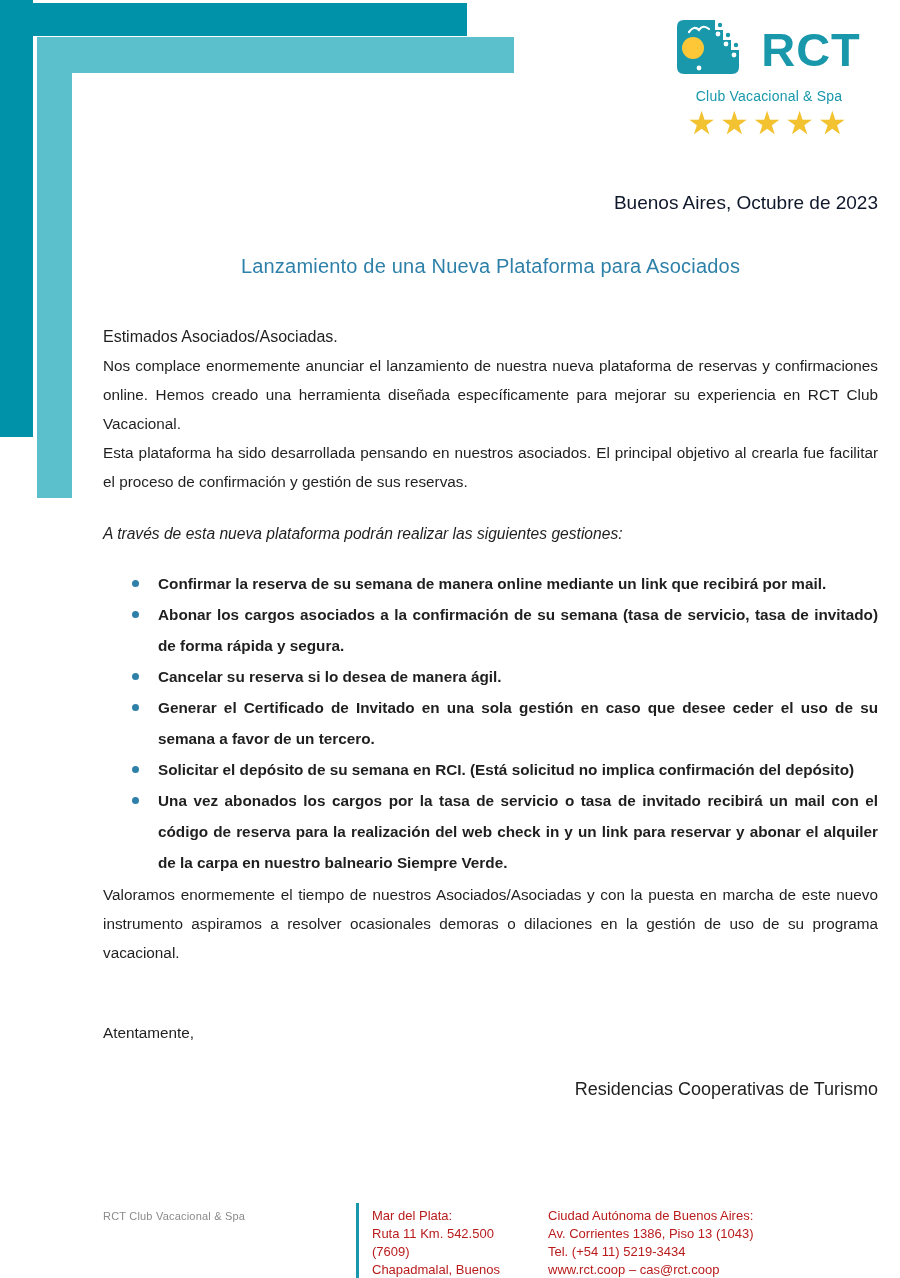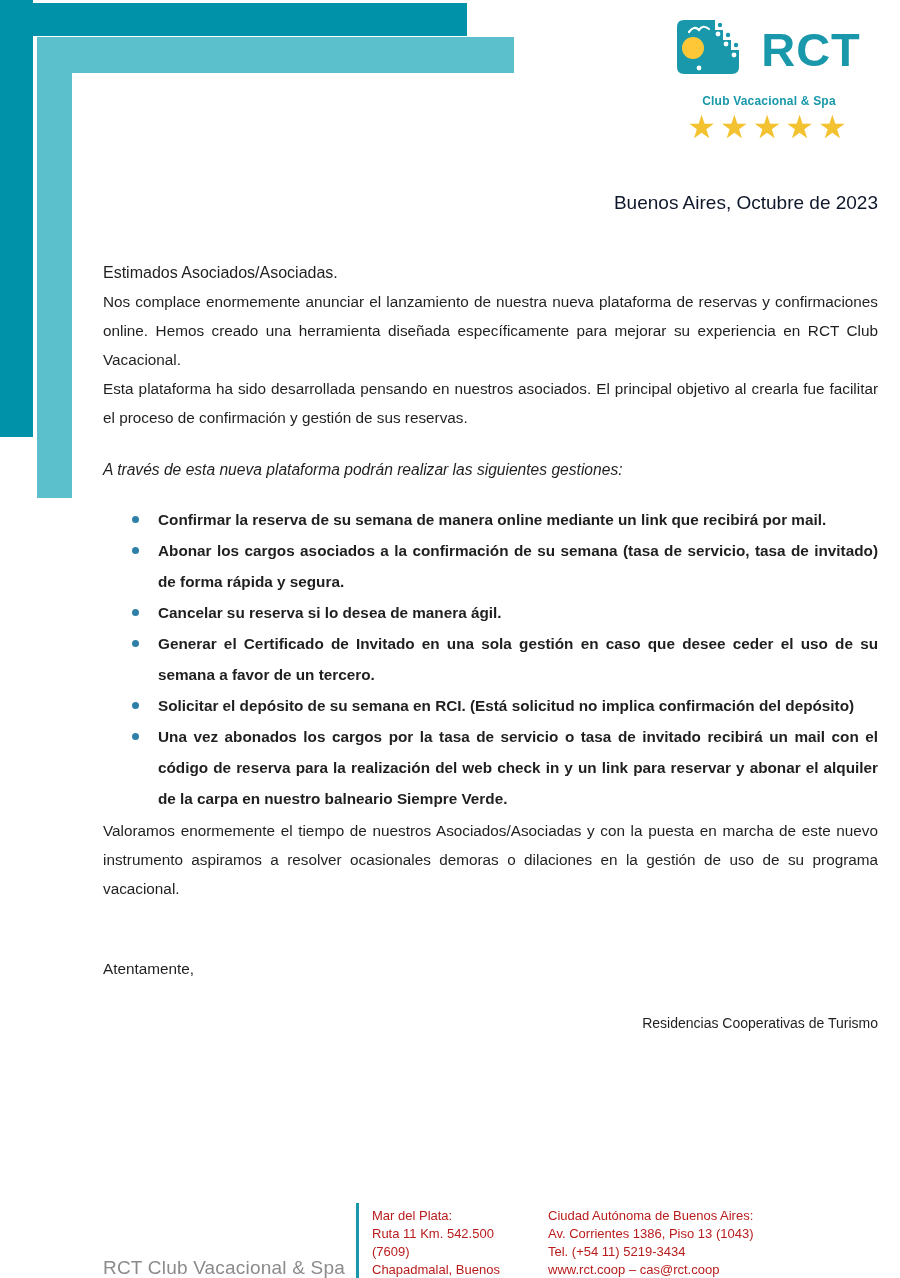--- a/index.html
+++ b/index.html
@@ -11,46 +11,46 @@
   
   .deco-dark-h { position:absolute; left:20px; top:3px;  width:447px; height:33px; background:#0092a8; }
   .deco-dark-v { position:absolute; left:0;    top:0;    width:33px;  height:437px; background:#0092a8; }
   .deco-light-h{ position:absolute; left:37px; top:37px; width:477px; height:36px; background:#5bc0cb; }
   .deco-light-v{ position:absolute; left:37px; top:37px; width:35px;  height:461px; background:#5bc0cb; }
 
   
   .logo { position:absolute; left:664px; top:20px; width:210px; text-align:center; }
   .logo-row { display:flex; align-items:center; justify-content:center; gap:22px; }
   .logo-rct { font-size:47px; font-weight:700; color:#1898aa; letter-spacing:1px; line-height:1; }
-  .logo-tagline { margin-top:16px; font-size:12px; font-weight:700; color:#1898aa; letter-spacing:0.2px; }
+  .logo-tagline { margin-top:10px; font-size:14px; font-weight:400; color:#1898aa; letter-spacing:0.2px; }
   .logo-stars { margin-top:2px; font-size:32px; color:#f2c230; letter-spacing:4px; line-height:1.1; white-space:nowrap; }
 
   
   .content { position:absolute; left:103px; right:22px; top:192px; }
   .date-line { text-align:right; font-size:19px; color:#0f172a; }
   .doc-title { margin-top:41px; text-align:center; color:#2e80a9; font-size:20px; font-weight:400; letter-spacing:0.2px; }
   .salutation { margin-top:44px; font-size:16px; line-height:29px; }
   p.body { font-size:15.3px; line-height:29px; text-align:justify; }
   .intro { margin-top:23px; font-size:15.6px; font-style:italic; line-height:29px; }
   ul.bullets { list-style:none; margin:20px 0 0 0; padding:0; }
   ul.bullets li {
     position:relative; padding-left:55px; font-weight:700; font-size:15.3px;
     line-height:31px; text-align:justify;
   }
   ul.bullets li::before {
     content:""; position:absolute; left:29px; top:12px; width:7px; height:7px;
     border-radius:50%; background:#2e80a9;
   }
   .closing { margin-top:2px; }
   .signoff { margin-top:57px; font-size:15.3px; }
-  .signature { margin-top:37px; font-size:14px; text-align:right; }
+  .signature { margin-top:37px; font-size:18px; text-align:right; }
 
   
   .footer { position:absolute; left:103px; top:1203px; right:0; display:flex; align-items:flex-start; }
-  .footer-brand { width:253px; padding-top:7px; font-size:19px; color:#8b8b8b; letter-spacing:0.2px;margin-top:47px; }
+  .footer-brand { width:253px; padding-top:7px; font-size:11px; color:#8b8b8b; letter-spacing:0.2px; }
   .footer-vline { width:3px; height:75px; background:#1898aa; }
   .footer-col { font-size:13px; line-height:18px; color:#b91c1c; padding-top:4px; }
   .footer-col.col1 { margin-left:13px; width:160px; }
   .footer-col.col2 { margin-left:16px; width:250px; }
 </style>
 </head>
 <body>
 
 <div class="page">
 
@@ -77,20 +77,21 @@
       </span>
       <span class="logo-rct">RCT</span>
     </div>
     <div class="logo-tagline">Club Vacacional &amp; Spa</div>
     <div class="logo-stars">★★★★★</div>
   </header>
 
   <main class="content">
     <div class="date-line">Buenos Aires, Octubre de 2023</div>
 
+    <h1 class="doc-title">Lanzamiento de una Nueva Plataforma para Asociados</h1>
 
     <p class="salutation">Estimados Asociados/Asociadas.</p>
     <p class="body">Nos complace enormemente anunciar el lanzamiento de nuestra nueva plataforma de reservas y confirmaciones online. Hemos creado una herramienta diseñada específicamente para mejorar su experiencia en RCT Club Vacacional.</p>
     <p class="body">Esta plataforma ha sido desarrollada pensando en nuestros asociados. El principal objetivo al crearla fue facilitar el proceso de confirmación y gestión de sus reservas.</p>
 
     <p class="intro">A través de esta nueva plataforma podrán realizar las siguientes gestiones:</p>
 
     <ul class="bullets">
       <li>Confirmar la reserva de su semana de manera online mediante un link que recibirá por mail.</li>
       <li>Abonar los cargos asociados a la confirmación de su semana (tasa de servicio, tasa de invitado) de forma rápida y segura.</li>

